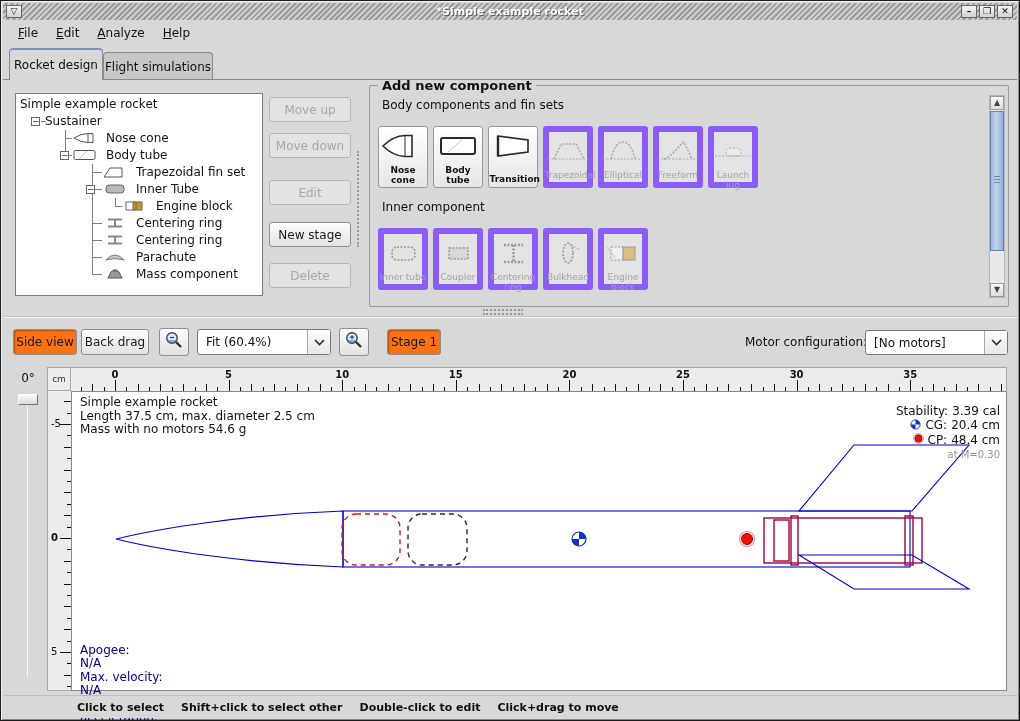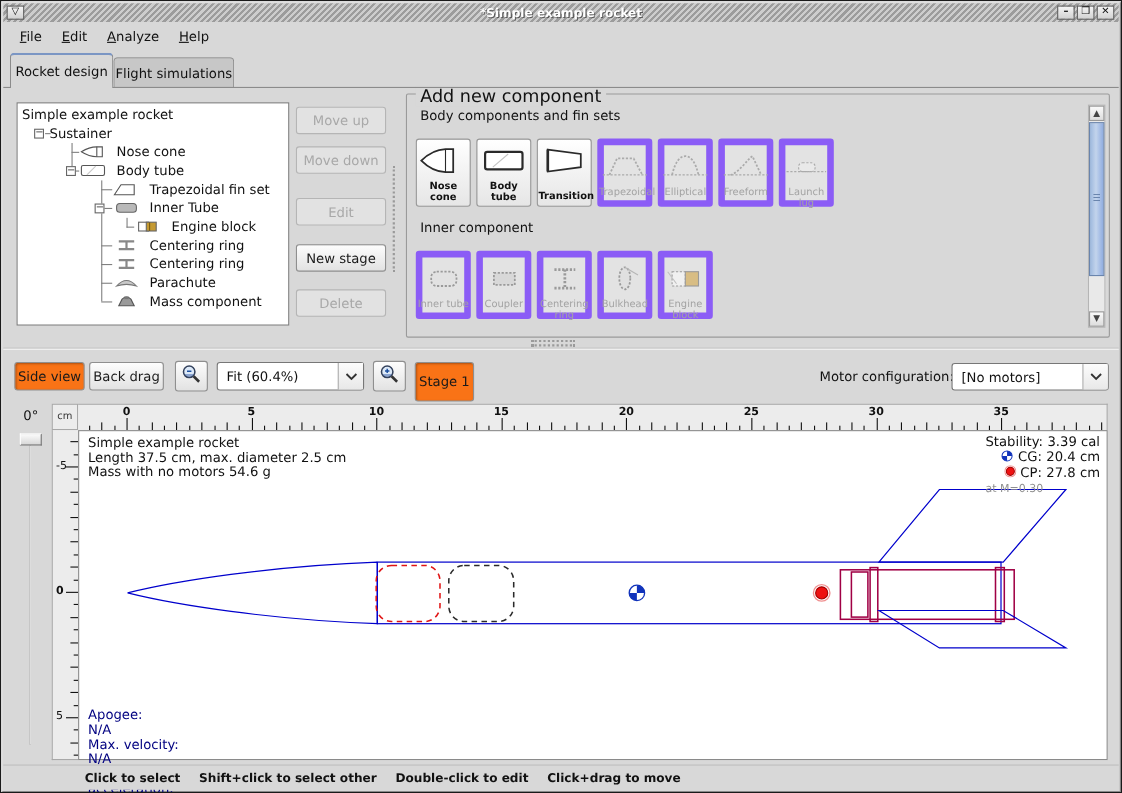--- a/index.html
+++ b/index.html
@@ -46,21 +46,21 @@
   
   .std-btn{position:absolute;display:flex;align-items:center;justify-content:center;
     background:linear-gradient(#fdfdfd,#e2e2e2);border:1px solid #8f8f8f;border-radius:3px;
     font-size:12px;color:#1a1a1a;}
   .std-btn.disabled{color:#a8a8a8;background:#e2e2e2;border-color:#b5b5b5;}
   .std-btn.pressed{background:#f97316;box-shadow:inset 1px 1px 2px rgba(0,0,0,.3);}
   
   .group{position:absolute;left:368px;top:84px;width:640px;height:222px;
     border:1px solid #9a9a9a;border-radius:2px;}
   .group-title{position:absolute;top:-8px;left:8px;background:#d8d8d8;padding:0 4px;
-    font-size:16px;font-weight:normal;}
+    font-size:13px;font-weight:bold;}
   .sec-label{position:absolute;left:12px;font-size:12px;}
   .comp-btn{position:absolute;width:50px;height:62px;border-radius:3px;display:flex;
     flex-direction:column;align-items:center;}
   .comp-btn.on{background:linear-gradient(#ffffff,#e6e6e6);border:1px solid #999;}
   .comp-btn.off{background:#e3e3e3;border:6px solid #8b5cf6;}
   .comp-btn .clabel{font-size:9px;line-height:10px;text-align:center;margin-top:auto;
     margin-bottom:3px;width:47px;}
   .comp-btn.on .clabel{color:#111;font-weight:bold;}
   .comp-btn.off .clabel{color:#a3a3a3;}
   .comp-btn svg{margin-top:4px;}
@@ -100,21 +100,21 @@
   .vlab.b{font-weight:bold;}
   .canvas{position:absolute;left:70px;top:390px;width:936px;height:300px;background:#fff;
     border:1px solid #8a8a8a;}
   .rot-label{position:absolute;left:12px;top:370px;width:30px;text-align:center;font-size:12px;}
   .slider-handle{position:absolute;left:17px;top:393px;width:20px;height:11px;
     background:linear-gradient(#fafafa,#d8d8d8);border:1px solid #777;
     border-top-color:#fff;border-left-color:#fff;}
   .slider-track{position:absolute;left:26px;top:404px;width:1px;height:272px;background:#555;
     border-right:1px solid #f8f8f8;}
   .info-block{position:absolute;left:8px;top:4px;font-size:12px;line-height:13.5px;white-space:pre;}
-  .stab-block{position:absolute;right:6px;top:3px;font-size:12px;line-height:13.5px;}
+  .stab-block{position:absolute;right:6px;top:13px;font-size:12px;line-height:13.5px;text-align:right;}
   .stab-line{display:flex;justify-content:flex-end;align-items:center;gap:4px;}
   .mach{color:#909090;font-size:10px;}
   .flight-block{position:absolute;left:8px;top:252px;font-size:12px;line-height:13.4px;color:#000080;}
   .flight-row{display:flex;flex-direction:column;}
   .flight-row .fl{width:107px;}
   
   .motor-label{position:absolute;left:744px;top:334px;font-size:12px;}
   .statusbar{position:absolute;left:2px;right:2px;top:694px;height:23px;background:#d8d8d8;
     border-top:1px solid #bdbdbd;display:flex;align-items:center;padding-left:74px;gap:17px;
     font-size:11px;font-weight:bold;}
@@ -358,21 +358,21 @@
     </span>
   </div>
   <div class="icon-btn" style="left:338px;top:327px;">
     <span id="mag-in"><svg width="20" height="20" viewBox="0 0 20 20">
           <circle cx="8" cy="8" r="5.2" fill="#dce9f8" stroke="#33415c" stroke-width="1.4"></circle>
           <path d="M3.6 10 A5.2 5.2 0 0 0 12.4 10" fill="#4a6db0" opacity="0.55"></path>
           <line x1="12" y1="12" x2="17" y2="17" stroke="#333" stroke-width="2.4"></line>
           <path d="M6 7.2 H10 M8 5.2 V9.2" stroke="#1b4fa0" stroke-width="1.3"></path>
         </svg></span>
   </div>
-  <div class="std-btn pressed" style="left:376px;top:328px;width:54px;height:36px;">Stage 1</div>
+  <div class="std-btn pressed" style="left:386px;top:328px;width:54px;height:26px;">Stage 1</div>
   <div class="motor-label">Motor configuration:</div>
   <div class="combo" style="left:864px;top:329px;width:143px;height:25px;">
     <span class="ctext">[No motors]</span>
     <span class="arrow">
       <svg width="11" height="7" viewBox="0 0 11 7">
           <polyline points="1,1 5.5,5.5 10,1" fill="none" stroke="#333" stroke-width="1.7"></polyline>
         </svg>
     </span>
   </div>
 
@@ -549,21 +549,21 @@
             </svg></span>
         <span>CG:</span>
         <span>20.4 cm</span>
       </div>
       <div class="stab-line">
         <span><svg width="11" height="11" viewBox="0 0 12 12">
               <circle cx="6" cy="6" r="5.5" fill="none" stroke="#f09090"></circle>
               <circle cx="6" cy="6" r="4" fill="#ee1111" stroke="#a00000"></circle>
             </svg></span>
         <span>CP:</span>
-        <span>27.8 cm</span>
+        <span>48.4 cm</span>
       </div>
       <div class="mach">at M=0.30</div>
     </div>
 
     <div class="flight-block" id="flight-block">
         <div class="flight-row">
           <div class="fl">Apogee:</div>
           <div class="fv">N/A</div>
         </div>
         <div class="flight-row">

